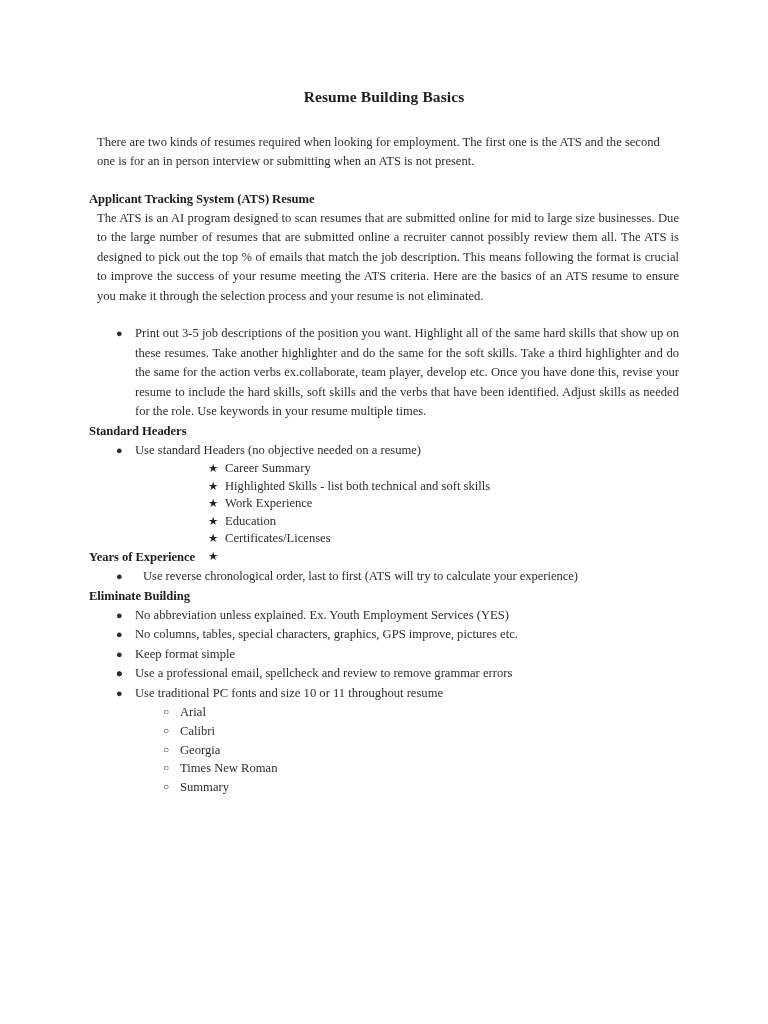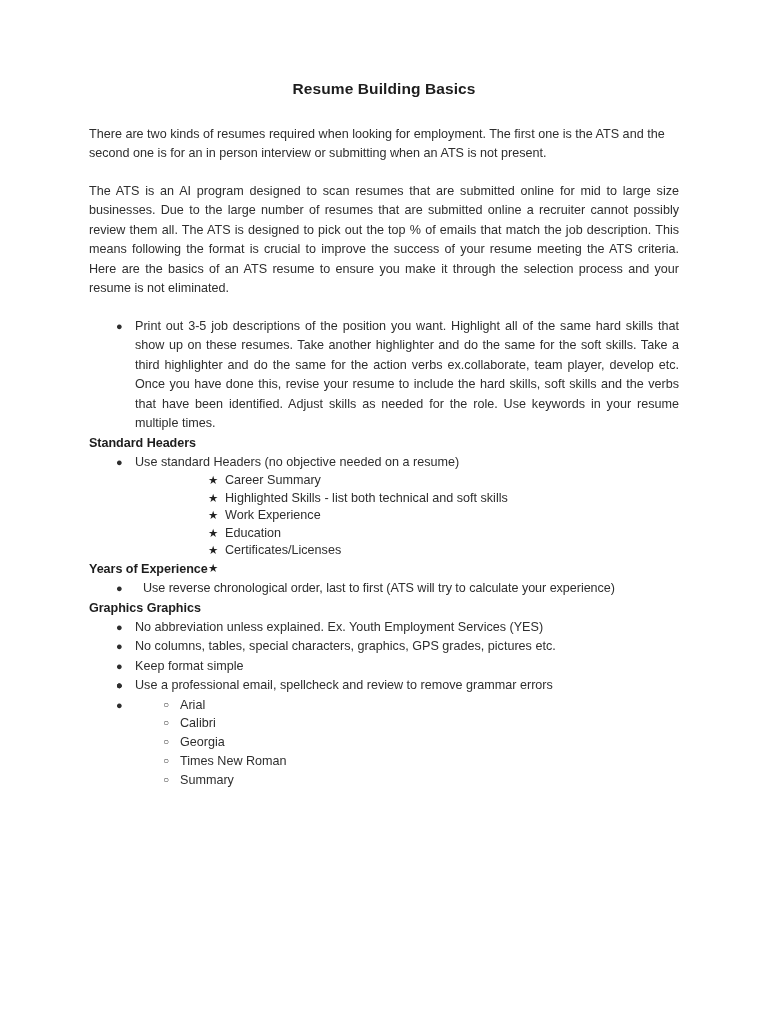--- a/index.html
+++ b/index.html
@@ -21,38 +21,39 @@
     position: relative;
     width: 768px;
     height: 1024px;
     background: #ffffff;
     box-sizing: border-box;
   }
 
   .content {
     position: absolute;
     left: 89px;
-    top: 80px;
+    top: 88px;
     width: 590px;
+    font-family: Liberation Serif, serif;
   }
 
   .doc-title {
     font-size: 15.5px;
     font-weight: bold;
     text-align: center;
     color: #1d1d1d;
     letter-spacing: 0.1px;
     margin: 0 0 26px 0;
     line-height: 1.2;
   }
 
   .para {
     font-size: 12.6px;
     line-height: 19.5px;
-    margin: 0 0 18px 0;
+    margin: 0 0 18px 8px;
     color: #2e2e2e;
   }
   .para.justify {
     text-align: justify;
     text-justify: inter-word;
   }
 
   .section-head {
     font-size: 12.6px;
     font-weight: bold;
@@ -135,20 +136,21 @@
 </head>
 <body>
 
 <div class="page">
   <div class="content">
 
     <h1 class="doc-title">Resume Building Basics</h1>
 
     <p class="para">There are two kinds of resumes required when looking for employment. The first one is the ATS and the second one is for an in person interview or submitting when an ATS is not present.</p>
 
+    <h2 class="section-head">Applicant Tracking System (ATS) Resume</h2>
     <p class="para justify">The ATS is an AI program designed to scan resumes that are submitted online for mid to large size businesses. Due to the large number of resumes that are submitted online a recruiter cannot possibly review them all. The ATS is designed to pick out the top % of emails that match the job description. This means following the format is crucial to improve the success of your resume meeting the ATS criteria. Here are the basics of an ATS resume to ensure you make it through the selection process and your resume is not eliminated.</p>
 
     <ul class="lvl1">
       <li class="justify">
         <span class="bullet-disc">●</span>
         <span class="li-text">Print out 3-5 job descriptions of the position you want. Highlight all of the same hard skills that show up on these resumes. Take another highlighter and do the same for the soft skills. Take a third highlighter and do the same for the action verbs ex.collaborate, team player, develop etc. Once you have done this, revise your resume to include the hard skills, soft skills and the verbs that have been identified. Adjust skills as needed for the role. Use keywords in your resume multiple times.</span>
       </li>
     </ul>
 
     <h2 class="section-head">Standard Headers</h2>
@@ -185,46 +187,47 @@
     </ul>
 
     <h2 class="section-head">Years of Experience</h2>
     <ul class="lvl1">
       <li>
         <span class="bullet-disc">●</span>
         <span class="li-text nowrap-tight">Use reverse chronological order, last to first (ATS will try to calculate your experience)</span>
       </li>
     </ul>
 
-    <h2 class="section-head">Graphics Graphics</h2>
+    <h2 class="section-head">Eliminate Building</h2>
     <ul class="lvl1">
       <li>
         <span class="bullet-disc">●</span>
         <span class="li-text">No abbreviation unless explained. Ex. Youth Employment Services (YES)</span>
       </li>
       <li>
         <span class="bullet-disc">●</span>
-        <span class="li-text">No columns, tables, special characters, graphics, GPS grades, pictures etc.</span>
+        <span class="li-text">No columns, tables, special characters, graphics, GPS improve, pictures etc.</span>
       </li>
       <li>
         <span class="bullet-disc">●</span>
         <span class="li-text">Keep format simple</span>
       </li>
       <li>
         <span class="bullet-disc">●</span>
       </li>
       <li>
         <span class="bullet-disc">●</span>
       </li>
       <li>
         <span class="bullet-disc">●</span>
         <span class="li-text">Use a professional email, spellcheck and review to remove grammar errors</span>
       </li>
       <li>
         <span class="bullet-disc">●</span>
+        <span class="li-text">Use traditional PC fonts and size 10 or 11 throughout resume</span>
       </li>
     </ul>
     <ul class="lvl2b">
       <li>
         <span class="bullet-circle">○</span>
         <span class="li-text">Arial</span>
       </li>
       <li>
         <span class="bullet-circle">○</span>
         <span class="li-text">Calibri</span>

